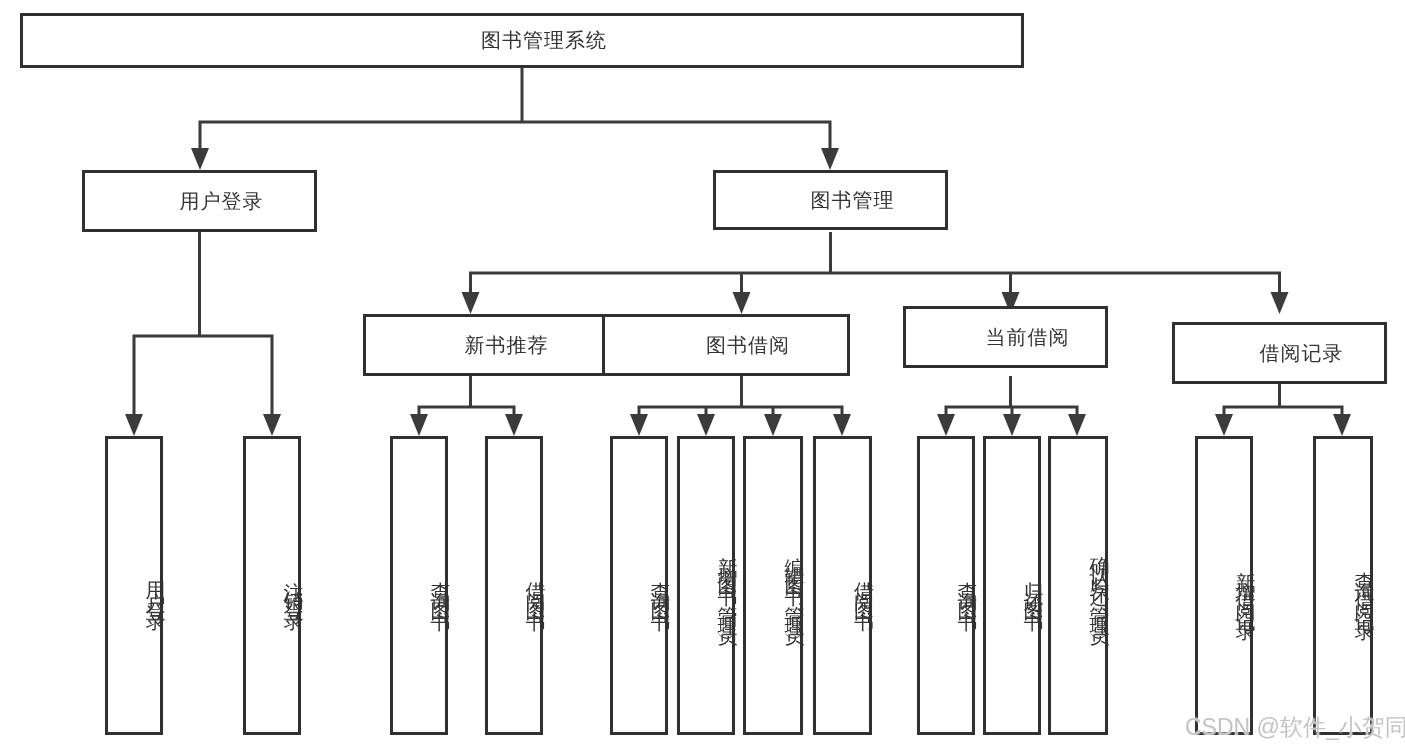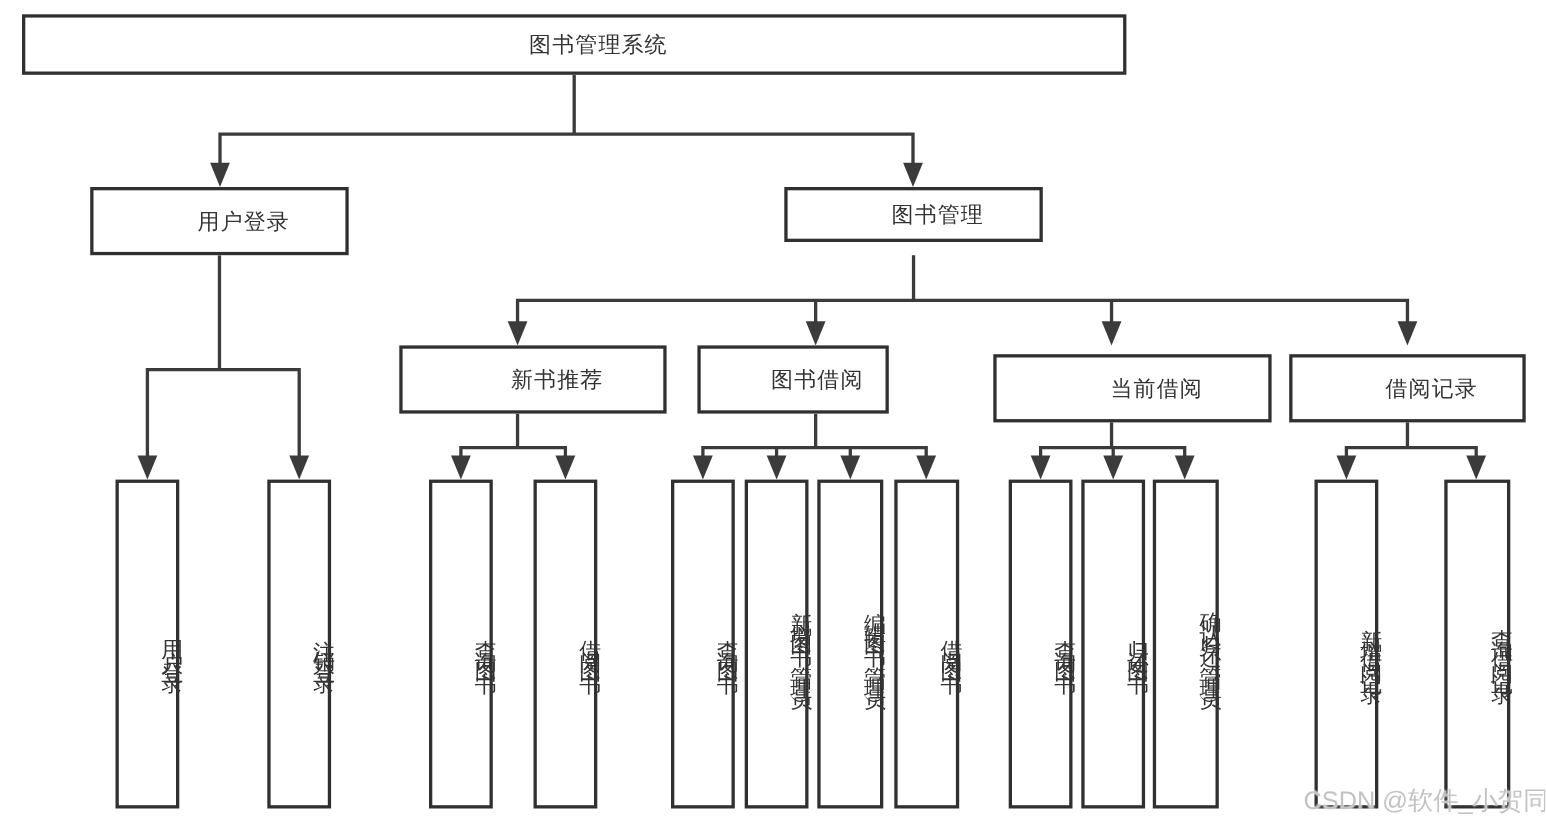--- a/index.html
+++ b/index.html
@@ -69,31 +69,31 @@
     <polygon points="1333,414 1351,414 1342,436"></polygon>
   </svg>
 
   <div class="node h" style="left:20px;top:13px;width:1004px;height:55px">
     <span>图书管理系统</span>
   </div>
 
   <div class="node h" style="left:82px;top:170px;width:235px;height:62px">
     <span>用户登录</span>
   </div>
-  <div class="node h" style="left:713px;top:170px;width:235px;height:50px">
+  <div class="node h" style="left:713px;top:170px;width:235px;height:60px">
     <span>图书管理</span>
   </div>
 
   <div class="node h" style="left:363px;top:314px;width:243px;height:62px">
     <span>新书推荐</span>
   </div>
-  <div class="node h" style="left:634px;top:314px;width:174px;height:62px">
+  <div class="node h" style="left:602px;top:314px;width:248px;height:62px">
     <span>图书借阅</span>
   </div>
-  <div class="node h" style="left:903px;top:322px;width:253px;height:62px">
+  <div class="node h" style="left:903px;top:306px;width:205px;height:62px">
     <span>当前借阅</span>
   </div>
   <div class="node h" style="left:1172px;top:322px;width:215px;height:62px">
     <span>借阅记录</span>
   </div>
 
   <div class="node v" style="left:105px;top:436px;width:58px;height:299px">
     <span>用户登录</span>
   </div>
   <div class="node v" style="left:243px;top:436px;width:58px;height:299px">

